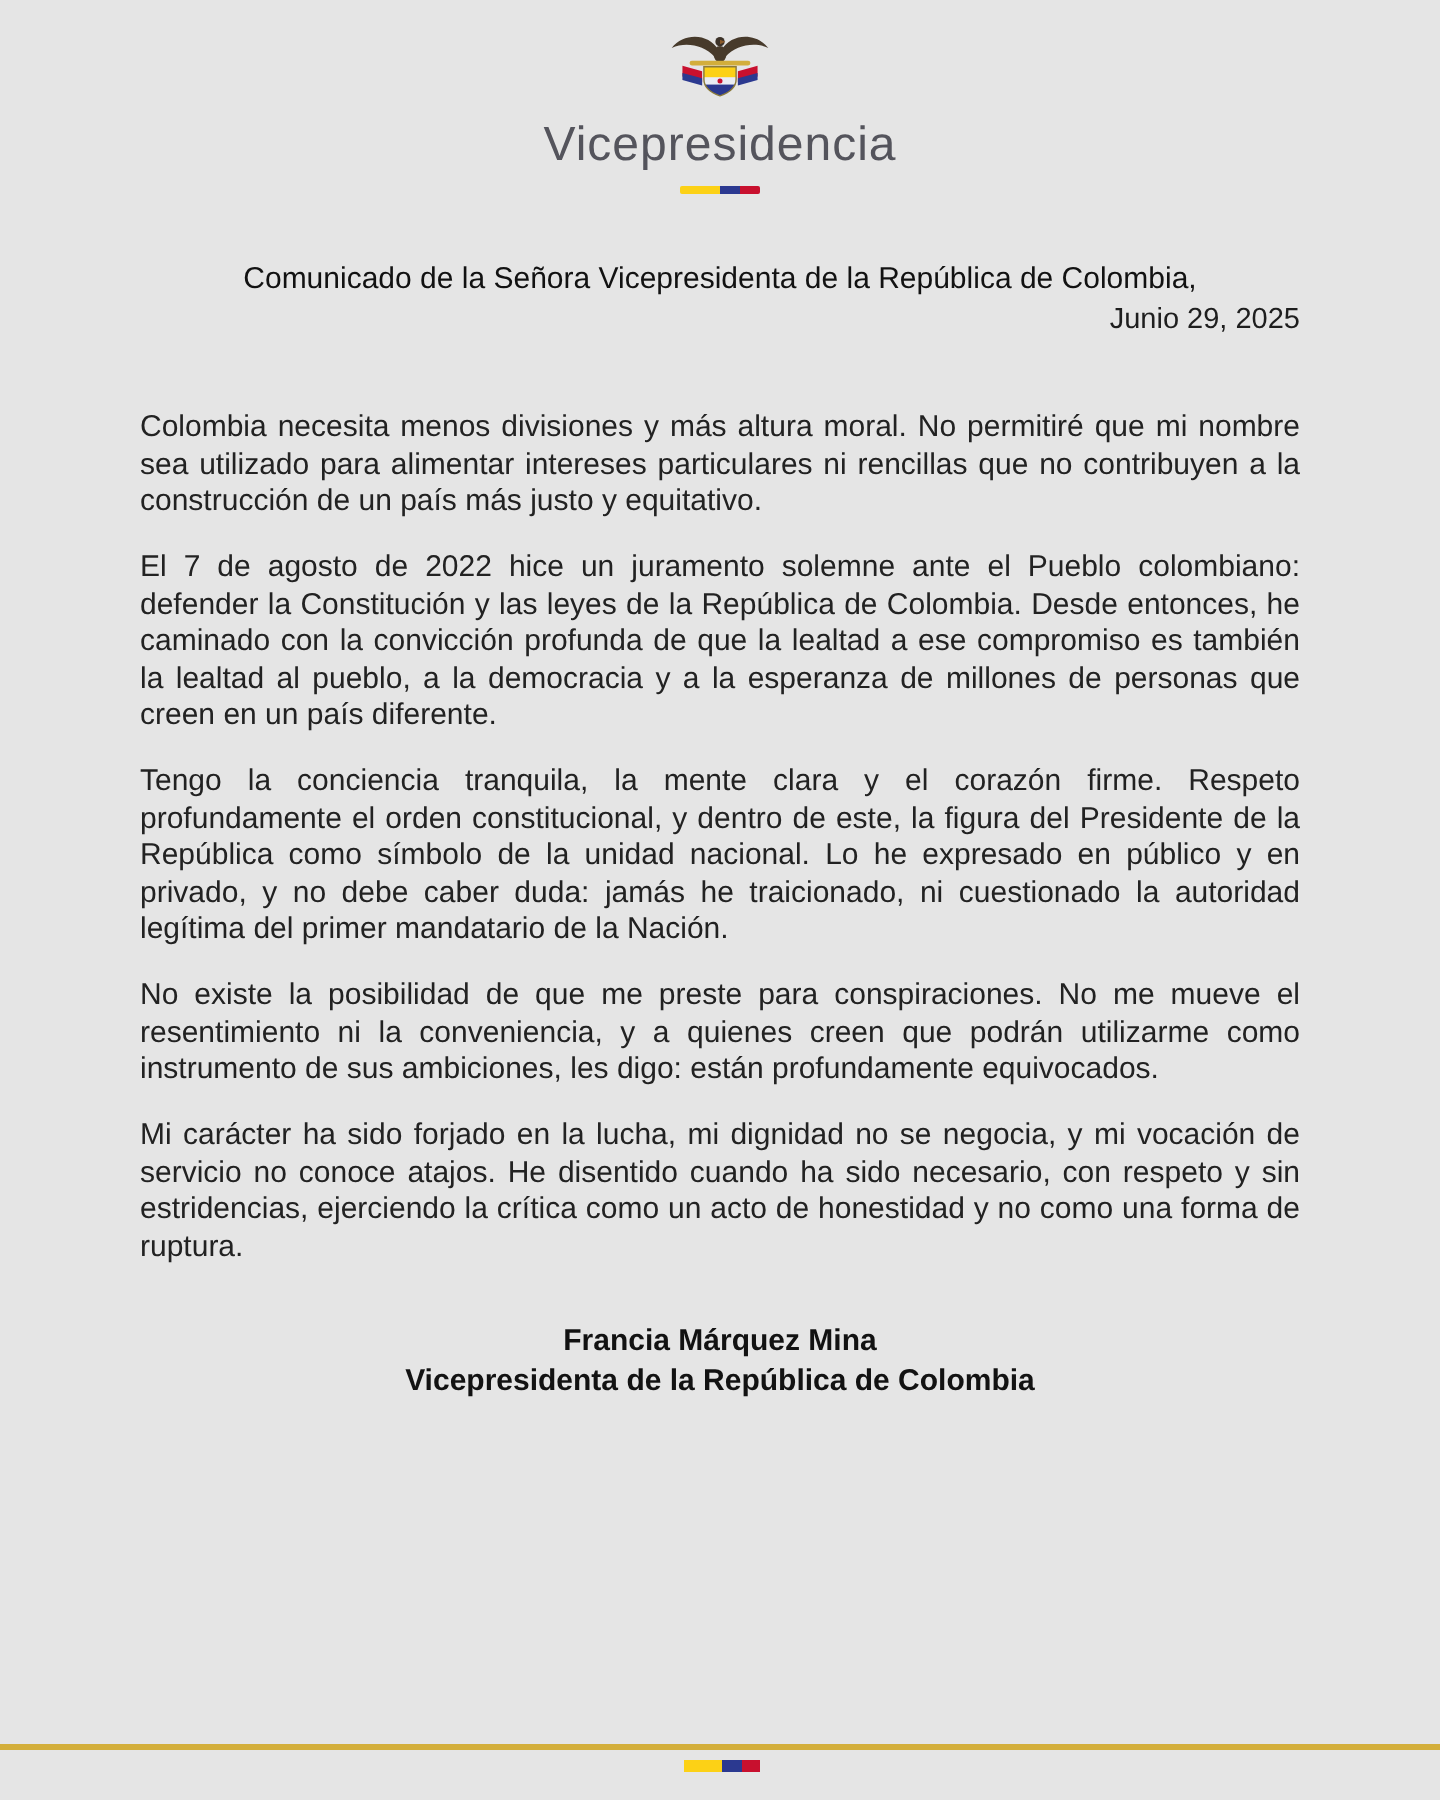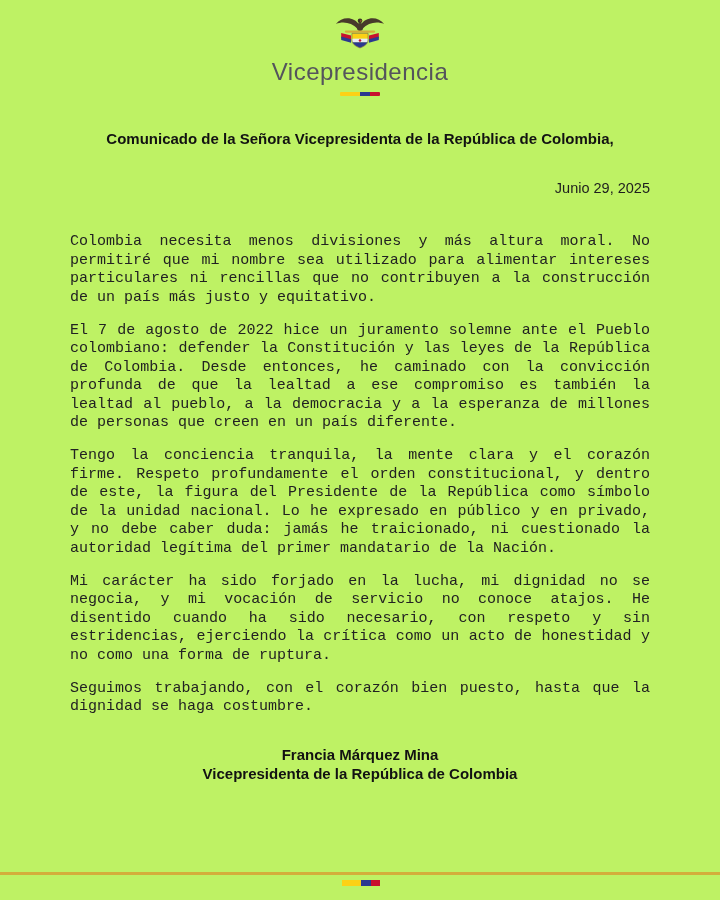--- a/index.html
+++ b/index.html
@@ -1,19 +1,19 @@
 <!DOCTYPE html>
 <html><head>
 <meta charset="utf-8">
 <style>
   html,body{margin:0;padding:0;background:#ffffff;}
   .page{
     position:relative;
     width:720px;height:900px;
-    background:#bef264;
+    background:#e5e5e5;
     font-family:"Liberation Sans","DejaVu Sans",sans-serif;
     color:#1e1e1e;
     overflow:hidden;
     margin:0 auto;
   }
   
   .logo-block{ text-align:center; padding-top:15px; }
   .crest{ display:inline-block; line-height:0; }
   .wordmark{
     margin-top:5px;
@@ -28,43 +28,43 @@
     display:flex;border-radius:1px;overflow:hidden;
   }
   .mini-flag .y{flex:2;background:#FCD116;}
   .mini-flag .b{flex:1;background:#2B3990;}
   .mini-flag .r{flex:1;background:#C8102E;}
   
   .doc-title{
     margin-top:33px;
     text-align:center;
     font-size:15px;
-    font-weight:700;
+    font-weight:400;
     line-height:20px;
     color:#121212;
     padding:0 60px;
   }
   
   .doc-date{
-    margin-top:31px;
+    margin-top:2px;
     padding:0 70px;
     text-align:right;
     font-size:14.5px;
     color:#1e1e1e;
   }
   
   .doc-body{
     margin-top:37px;
     padding:0 70px;
     font-size:15px;
     line-height:18.5px;
     text-align:justify;
     color:#222222;
   }
-  .doc-body p{ margin:0 0 14.5px 0;font-family:Liberation Mono, monospace; }
+  .doc-body p{ margin:0 0 14.5px 0; }
   .doc-body p:last-child{ margin-bottom:0; }
   
   .signature{
     margin-top:28px;
     text-align:center;
     font-weight:700;
     font-size:15px;
     line-height:19.5px;
     color:#121212;
   }
@@ -133,22 +133,22 @@
   <div class="doc-title">
     <div>Comunicado de la Señora Vicepresidenta de la República de Colombia,</div>
   </div>
 
   <div class="doc-date">Junio 29, 2025</div>
 
   <div class="doc-body">
     <p>Colombia necesita menos divisiones y más altura moral. No permitiré que mi nombre sea utilizado para alimentar intereses particulares ni rencillas que no contribuyen a la construcción de un país más justo y equitativo.</p>
     <p>El 7 de agosto de 2022 hice un juramento solemne ante el Pueblo colombiano: defender la Constitución y las leyes de la República de Colombia. Desde entonces, he caminado con la convicción profunda de que la lealtad a ese compromiso es también la lealtad al pueblo, a la democracia y a la esperanza de millones de personas que creen en un país diferente.</p>
     <p>Tengo la conciencia tranquila, la mente clara y el corazón firme. Respeto profundamente el orden constitucional, y dentro de este, la figura del Presidente de la República como símbolo de la unidad nacional. Lo he expresado en público y en privado, y no debe caber duda: jamás he traicionado, ni cuestionado la autoridad legítima del primer mandatario de la Nación.</p>
+    <p>No existe la posibilidad de que me preste para conspiraciones. No me mueve el resentimiento ni la conveniencia, y a quienes creen que podrán utilizarme como instrumento de sus ambiciones, les digo: están profundamente equivocados.</p>
     <p>Mi carácter ha sido forjado en la lucha, mi dignidad no se negocia, y mi vocación de servicio no conoce atajos. He disentido cuando ha sido necesario, con respeto y sin estridencias, ejerciendo la crítica como un acto de honestidad y no como una forma de ruptura.</p>
-    <p>Seguimos trabajando, con el corazón bien puesto, hasta que la dignidad se haga costumbre.</p>
   </div>
 
   <div class="signature">
     <div>Francia Márquez Mina</div>
     <div>Vicepresidenta de la República de Colombia</div>
   </div>
 
   <div class="footer-rule"></div>
   <div class="footer-flag">
     <span class="y"></span>

